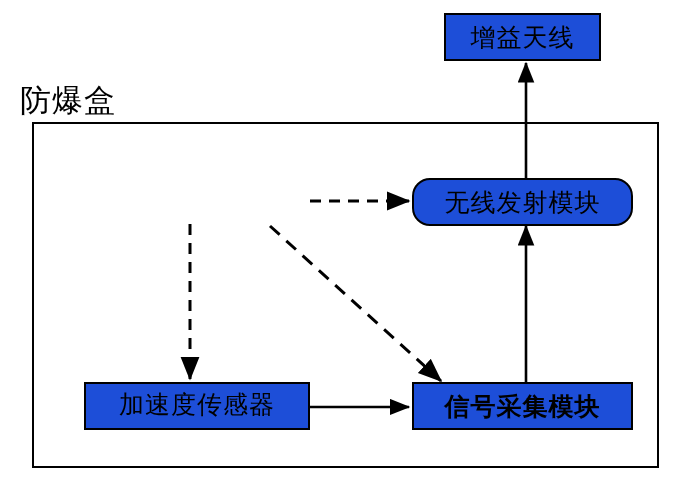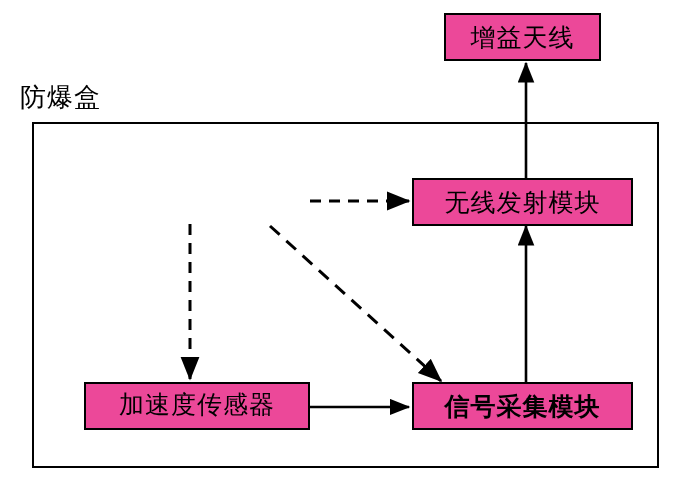--- a/index.html
+++ b/index.html
@@ -11,21 +11,21 @@
     position: relative;
     width: 687px;
     height: 487px;
     background: #ffffff;
     overflow: hidden;
     font-family: "Liberation Serif", "DejaVu Serif", serif;
   }
   .node {
     position: absolute;
     box-sizing: border-box;
-    background: #ec4899;
+    background: #1d4ed8;
     border: 2px solid #000000;
     display: flex;
     align-items: center;
     justify-content: center;
     color: #000000;
     line-height: 1;
     white-space: nowrap;
     z-index: 3;
   }
   .node-label {
@@ -34,21 +34,21 @@
   }
   .enclosure {
     position: absolute;
     box-sizing: border-box;
     background: transparent;
     border: 2px solid #000000;
     z-index: 1;
   }
   .enclosure-caption {
     position: absolute;
-    font-size: 26px;
+    font-size: 31px;
     color: #000000;
     white-space: nowrap;
     letter-spacing: 1px;
     z-index: 2;
   }
   #edges {
     position: absolute;
     left: 0;
     top: 0;
     width: 687px;
@@ -84,21 +84,21 @@
     <line x1="526" y1="382" x2="526" y2="226" stroke="#000000" stroke-width="2.6" marker-end="url(#arrowhead)"></line>
 
     <line x1="526" y1="178" x2="526" y2="63" stroke="#000000" stroke-width="2.6" marker-end="url(#arrowhead)"></line>
   </svg>
 
   <div class="node" style="left:444px; top:13px; width:157px; height:48px;">
     <span class="node-label">增益天线</span>
   </div>
 
 
-  <div class="node" style="left:412px; top:178px; width:221px; height:48px;">
+  <div class="node" style="left:412px; top:178px; width:221px; height:48px;border-radius:18px;">
     <span class="node-label">无线发射模块</span>
   </div>
 
   <div class="node" style="left:84px; top:382px; width:226px; height:48px;font-family:Liberation Mono, monospace;">
     <span class="node-label">加速度传感器</span>
   </div>
 
   <div class="node" style="left:412px; top:382px; width:221px; height:48px;font-weight:bold;">
     <span class="node-label">信号采集模块</span>
   </div>

